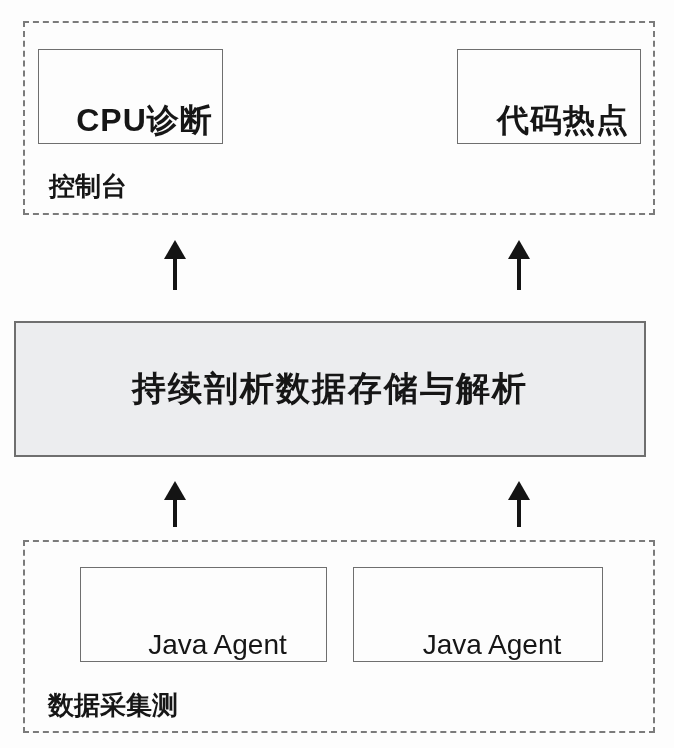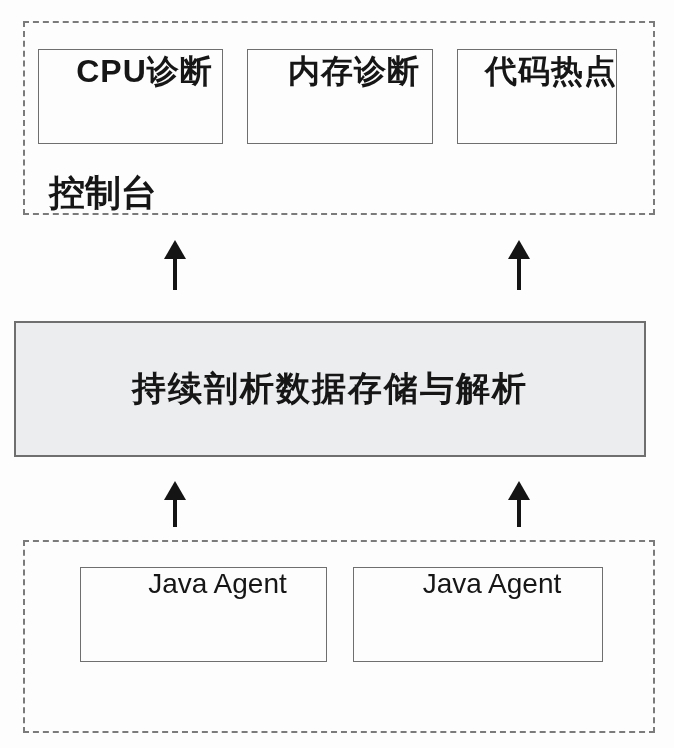--- a/index.html
+++ b/index.html
@@ -33,40 +33,40 @@
     top: 540px;
     width: 632px;
     height: 193px;
   }
   .node-box {
     position: absolute;
     box-sizing: border-box;
     border: 1.5px solid var(--border-gray, #6f6f6f);
     background: var(--canvas-bg, #fdfdfd);
     display: flex;
-    align-items: flex-start;
+    align-items: flex-end;
     justify-content: center;
     padding-left: 28px;
   }
   .node-label {
     font-size: 32px;
     font-weight: 600;
     letter-spacing: 1px;
     color: var(--text-color, #161616);
     white-space: nowrap;
   }
   .agent-label {
     font-size: 28px;
     font-weight: 500;
     color: var(--text-color, #161616);
     white-space: nowrap;
   }
   .layer-label {
     position: absolute;
-    font-size: 36px;
+    font-size: 26px;
     font-weight: 600;
     color: var(--text-color, #161616);
     white-space: nowrap;
   }
   .console-layer .layer-label { left: 24px; top: 146px; }
   .collection-layer .layer-label { left: 23px; top: 146px; }
   .storage-box {
     position: absolute;
     left: 14px;
     top: 321px;
@@ -109,24 +109,21 @@
 </style>
 </head>
 <body>
 
 <div class="canvas">
 
   <div class="dashed-container console-layer">
     <div class="node-box" style="left:13px; top:26px; width:185px; height:95px;">
       <span class="node-label">CPU诊断</span>
     </div>
-    <div class="node-box" style="left:222px; top:26px; width:186px; height:95px;">
-      <span class="node-label">内存诊断</span>
-    </div>
-    <div class="node-box" style="left:432px; top:26px; width:160px; height:95px;">
+    <div class="node-box" style="left:432px; top:26px; width:184px; height:95px;">
       <span class="node-label">代码热点</span>
     </div>
     <div class="layer-label">控制台</div>
   </div>
 
   <div class="arrow-up arrow-row-top" style="left:164px;">
     <div class="head"></div>
     <div class="shaft"></div>
   </div>
   <div class="arrow-up arrow-row-top" style="left:508px;">
@@ -147,15 +144,16 @@
     <div class="shaft"></div>
   </div>
 
   <div class="dashed-container collection-layer">
     <div class="node-box" style="left:55px; top:25px; width:247px; height:95px;">
       <span class="agent-label">Java Agent</span>
     </div>
     <div class="node-box" style="left:328px; top:25px; width:250px; height:95px;">
       <span class="agent-label">Java Agent</span>
     </div>
+    <div class="layer-label">数据采集测</div>
   </div>
 
 </div>
 
 </body></html>

